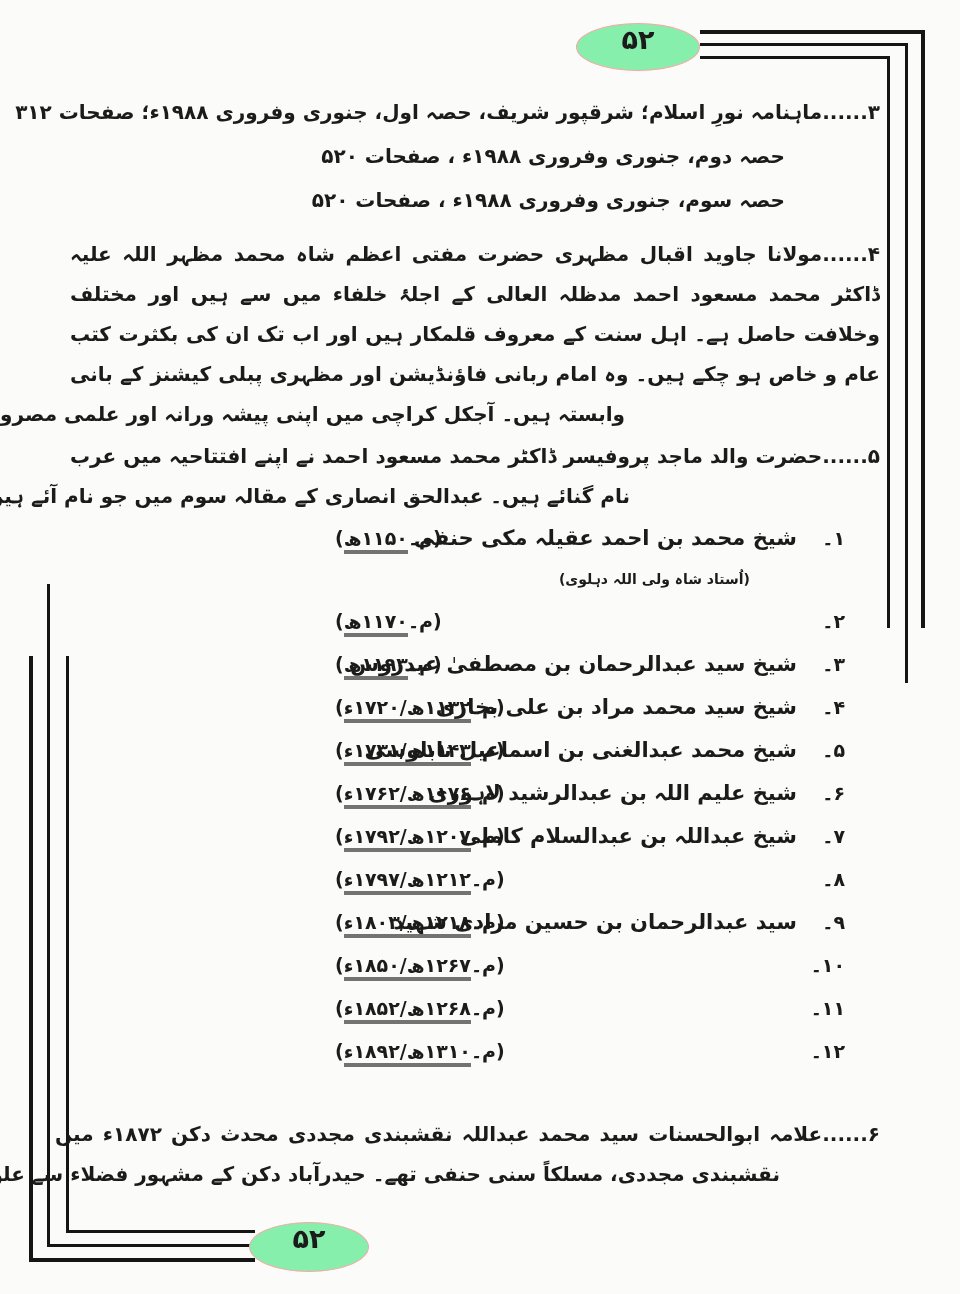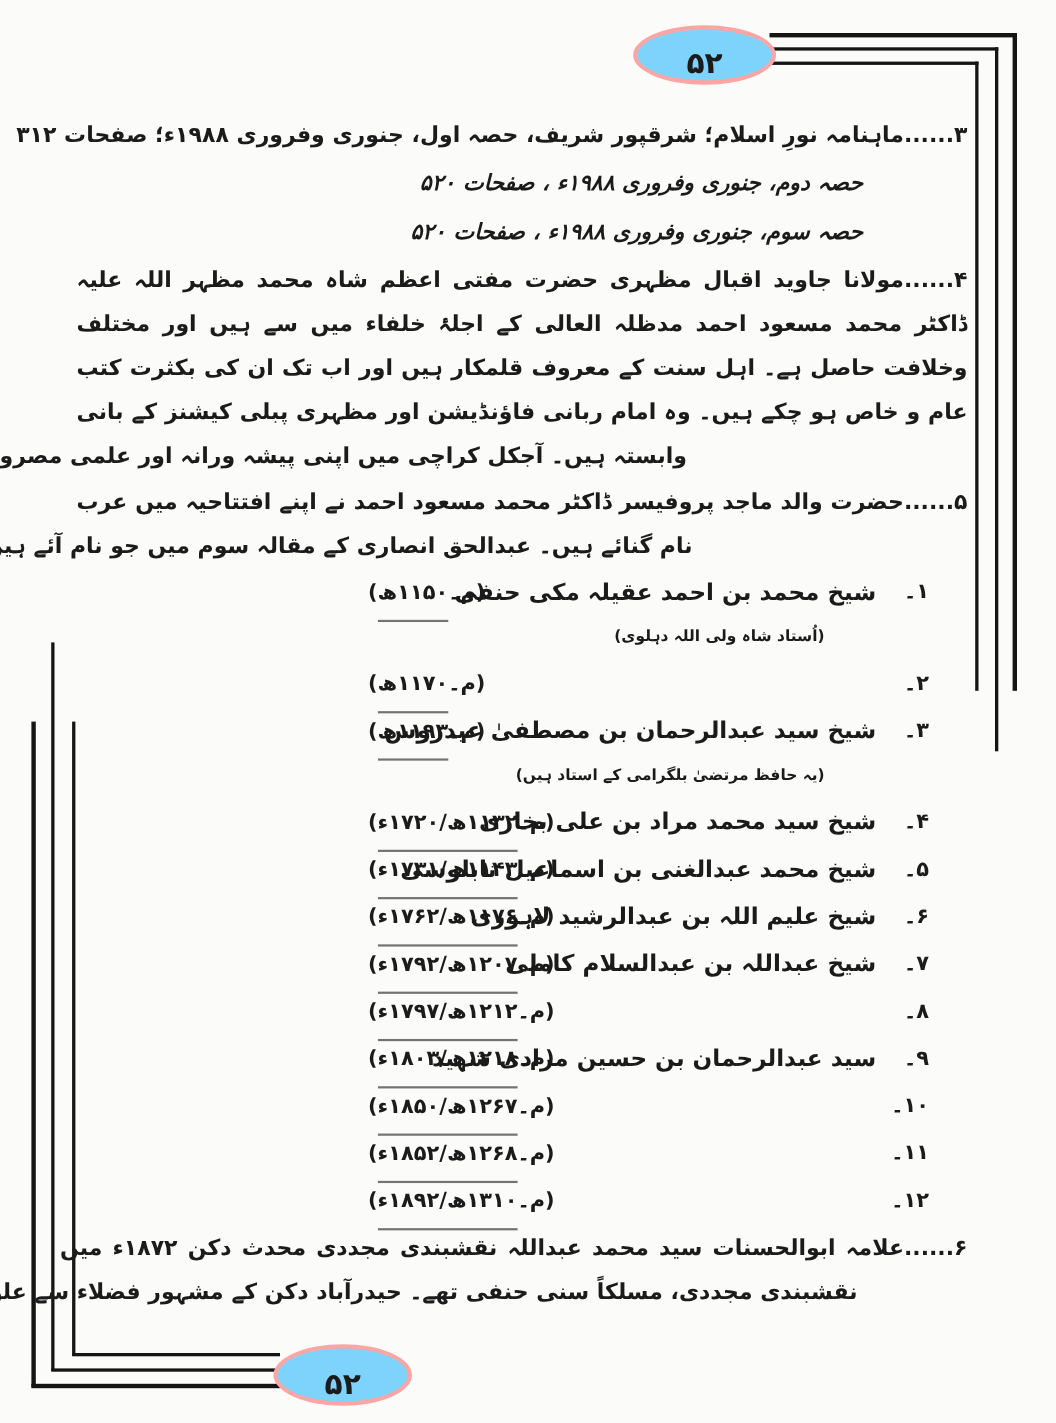--- a/index.html
+++ b/index.html
@@ -12,57 +12,57 @@
     direction:rtl;
     font-family:"DejaVu Sans","Liberation Sans",sans-serif;
     color:#1b1b1b;
     font-weight:bold;
   }
   
   .ln{position:absolute;background:#151515;}
   
   .oval{
     position:absolute;
-    border:4px solid #fca5a5;
+    border:1px solid #fca5a5;
     border-radius:50%;
-    background:#7dd3fc;
-    display:flex;align-items:flex-end;justify-content:center;
+    background:#86efac;
+    display:flex;align-items:flex-start;justify-content:center;
     font-size:27px;font-weight:bold;
   }
   
   .block{position:absolute;text-align:right;}
   .line{
     height:40px;line-height:40px;
     font-size:20px;
     white-space:nowrap;
     text-align:right;
   }
   .tall .line{height:44px;line-height:44px;}
   .j{text-align:justify;text-align-last:justify;white-space:normal;overflow:hidden;}
-  .ind-95{margin-right:95px;font-style:italic;}
+  .ind-95{margin-right:95px;}
   .ind-100{margin-right:100px;}
   .ind-250{margin-right:250px;}
   .ind-255{margin-right:255px;}
   
   .list{position:absolute;top:516px;left:115px;right:115px;}
   
   .row-wrap{margin:0;}
   .row{
     position:relative;height:43px;
     display:flex;align-items:center;
     margin-right:0;
   }
   .serial{width:48px;flex:0 0 48px;font-size:19px;text-align:right;}
   .name{flex:1;font-size:21px;text-align:right;white-space:nowrap;overflow:visible;}
   .date{
     position:absolute;left:220px;top:50%;
     transform:translateY(-50%);
     font-size:19px;white-space:nowrap;
   }
-  .dyear{border-bottom:2px solid #737373;padding-bottom:14px;}
+  .dyear{border-bottom:4px solid #737373;padding-bottom:1px;}
   .note{
     height:40px;line-height:40px;
     font-size:14px;text-align:right;
     margin-right:95px;white-space:nowrap;
   }
 </style>
 </head>
 <body>
 
 <div class="page">
@@ -81,21 +81,21 @@
   <div class="ln" style="left:47px;top:1244px;width:208px;height:3px;"></div>
   <div class="ln" style="left:29px;top:1258px;width:226px;height:4px;"></div>
 
   <div class="oval" style="left:576px;top:23px;width:122px;height:46px;">
     <span>۵۲</span>
   </div>
   <div class="oval" style="left:249px;top:1222px;width:118px;height:48px;">
     <span>۵۲</span>
   </div>
 
-  <div class="block tall" style="top:100px;right:80px;left:60px;">
+  <div class="block tall" style="top:90px;right:80px;left:60px;">
     <div class="line">۳......ماہنامہ نورِ اسلام؛ شرقپور شریف، حصہ اول، جنوری وفروری ۱۹۸۸ء؛ صفحات ۳۱۲</div>
     <div class="line ind-95">حصہ دوم، جنوری وفروری ۱۹۸۸ء ، صفحات ۵۲۰</div>
     <div class="line ind-95">حصہ سوم، جنوری وفروری ۱۹۸۸ء ، صفحات ۵۲۰</div>
   </div>
 
   <div class="block" style="top:234px;right:80px;left:70px;">
     <div class="line j">۴......مولانا جاوید اقبال مظہری حضرت مفتی اعظم شاہ محمد مظہر اللہ علیہ الرحمۃ کے مرید باصفا اور والد ماجد مسعود ملت پروفیسر</div>
     <div class="line j">ڈاکٹر محمد مسعود احمد مدظلہ العالی کے اجلۂ خلفاء میں سے ہیں اور مختلف مشائخ کرام سے چاروں سلسلوں میں اجازت</div>
     <div class="line j">وخلافت حاصل ہے۔ اہل سنت کے معروف قلمکار ہیں اور اب تک ان کی بکثرت کتب و رسائل شائع ہو کر مقبول</div>
     <div class="line j">عام و خاص ہو چکے ہیں۔ وہ امام ربانی فاؤنڈیشن اور مظہری پبلی کیشنز کے بانی ہیں۔ اور مختلف علمی اداروں سے</div>
@@ -125,21 +125,20 @@
         </div>
 
       </div>
 
       <div class="row-wrap">
         <div class="row">
           <span class="serial">۳۔</span>
           <span class="name">شیخ سید عبدالرحمان بن مصطفیٰ عیدروس</span>
           <span class="date"><span>(م۔</span><span class="dyear">۱۱۹۳ھ</span><span>)</span></span>
         </div>
-        <div class="note">(یہ حافظ مرتضیٰ بلگرامی کے استاد ہیں)</div>
       </div>
 
       <div class="row-wrap">
         <div class="row">
           <span class="serial">۴۔</span>
           <span class="name">شیخ سید محمد مراد بن علی بخاری</span>
           <span class="date"><span>(م۔</span><span class="dyear">۱۱۳۲ھ/۱۷۲۰ء</span><span>)</span></span>
         </div>
 
       </div>

